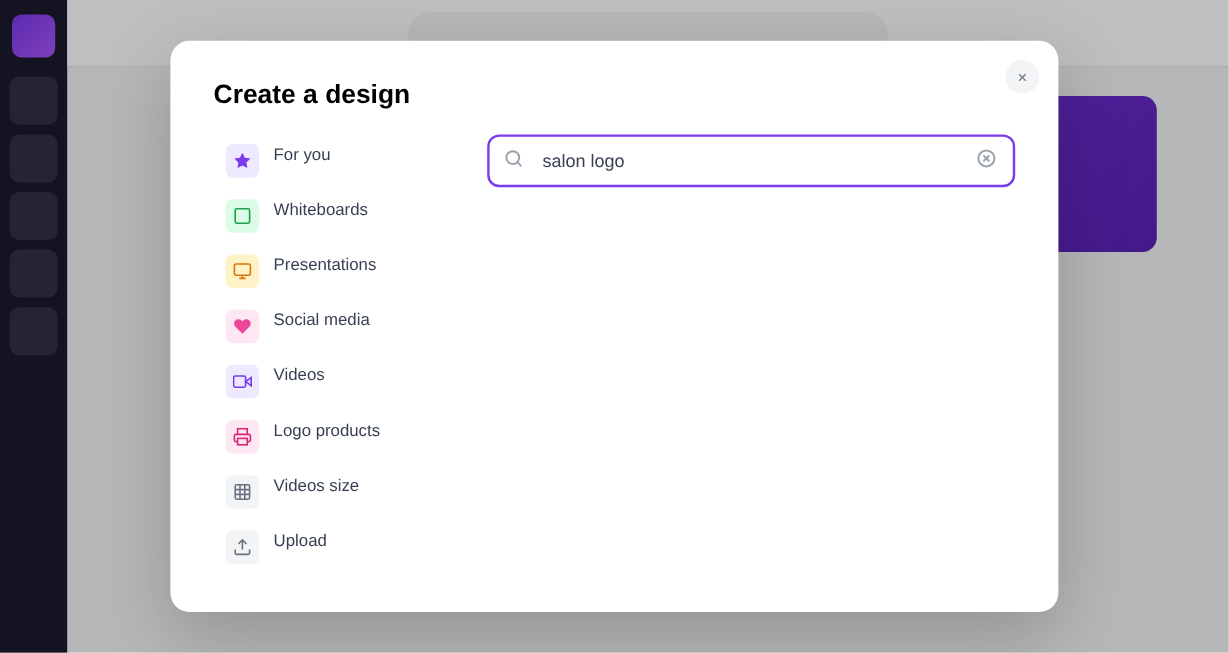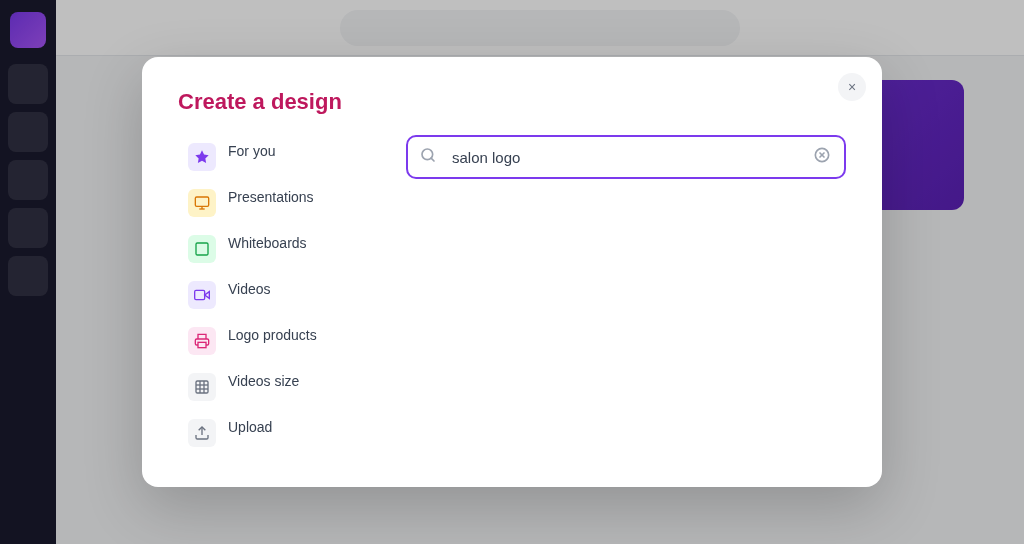--- a/index.html
+++ b/index.html
@@ -122,21 +122,21 @@
       display: flex;
       align-items: center;
       justify-content: center;
       font-size: 14px;
       color: #6b7280;
     }
 
     .modal-title {
       font-size: 22px;
       font-weight: 700;
-      color: #be185d;
+      color: #000000;
       margin-bottom: 20px;
     }
 
     .modal-body {
       display: flex;
       gap: 28px;
     }
 
     
     .menu-list {
@@ -306,36 +306,44 @@
 
       <div class="menu-item">
       <div class="menu-item-icon icon-for-you">
         <svg width="16" height="16" viewBox="0 0 24 24" fill="#7c3aed">
                 <polygon points="12,2 15.09,8.26 22,9.27 17,14.14 18.18,21.02 12,17.77 5.82,21.02 7,14.14 2,9.27 8.91,8.26"></polygon>
               </svg>
       </div>
       <span class="menu-item-label">For you</span>
     </div>
           <div class="menu-item">
+      <div class="menu-item-icon icon-whiteboards">
+        <svg width="16" height="16" viewBox="0 0 24 24" fill="none" stroke="#16a34a" stroke-width="2">
+                <rect x="3" y="3" width="18" height="18" rx="2"></rect>
+              </svg>
+      </div>
+      <span class="menu-item-label">Whiteboards</span>
+    </div>
+          <div class="menu-item">
       <div class="menu-item-icon icon-presentations">
         <svg width="16" height="16" viewBox="0 0 24 24" fill="none" stroke="#d97706" stroke-width="2">
                 <rect x="2" y="3" width="20" height="14" rx="2"></rect>
                 <line x1="8" y1="21" x2="16" y2="21"></line>
                 <line x1="12" y1="17" x2="12" y2="21"></line>
               </svg>
       </div>
       <span class="menu-item-label">Presentations</span>
     </div>
           <div class="menu-item">
-      <div class="menu-item-icon icon-whiteboards">
-        <svg width="16" height="16" viewBox="0 0 24 24" fill="none" stroke="#16a34a" stroke-width="2">
-                <rect x="3" y="3" width="18" height="18" rx="2"></rect>
-              </svg>
-      </div>
-      <span class="menu-item-label">Whiteboards</span>
+      <div class="menu-item-icon icon-social">
+        <svg width="16" height="16" viewBox="0 0 24 24" fill="#ec4899" stroke="none">
+                <path d="M20.84 4.61a5.5 5.5 0 0 0-7.78 0L12 5.67l-1.06-1.06a5.5 5.5 0 0 0-7.78 7.78l1.06 1.06L12 21.23l7.78-7.78 1.06-1.06a5.5 5.5 0 0 0 0-7.78z"></path>
+              </svg>
+      </div>
+      <span class="menu-item-label">Social media</span>
     </div>
           <div class="menu-item">
       <div class="menu-item-icon icon-videos">
         <svg width="16" height="16" viewBox="0 0 24 24" fill="none" stroke="#7c3aed" stroke-width="2">
                 <polygon points="23 7 16 12 23 17 23 7"></polygon>
                 <rect x="1" y="5" width="15" height="14" rx="2"></rect>
               </svg>
       </div>
       <span class="menu-item-label">Videos</span>
     </div>

